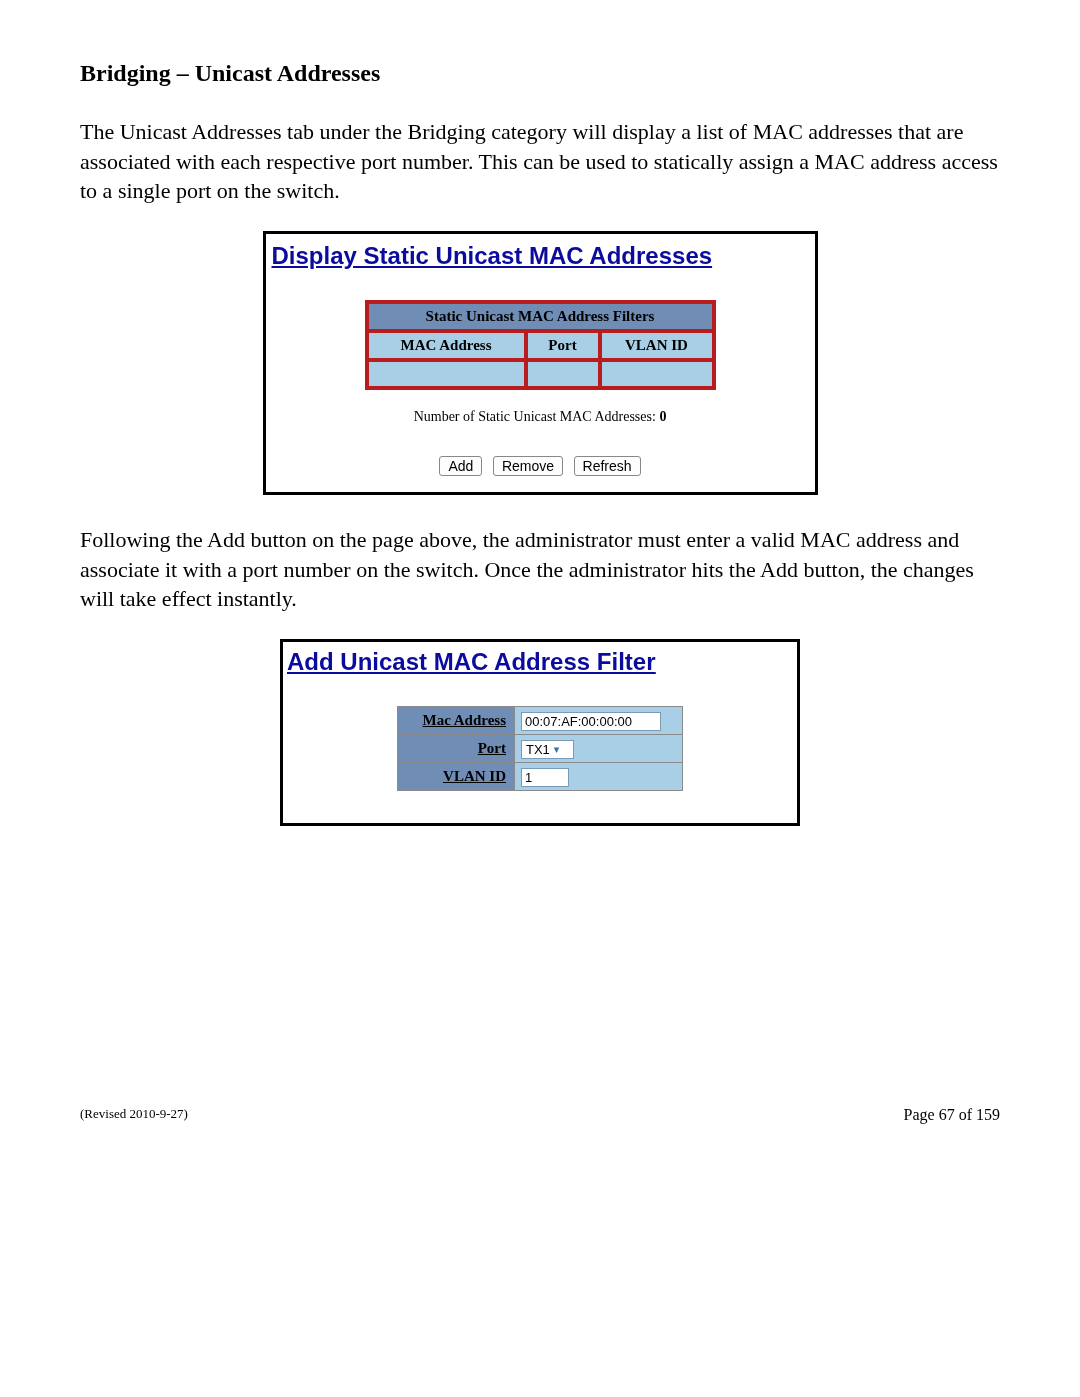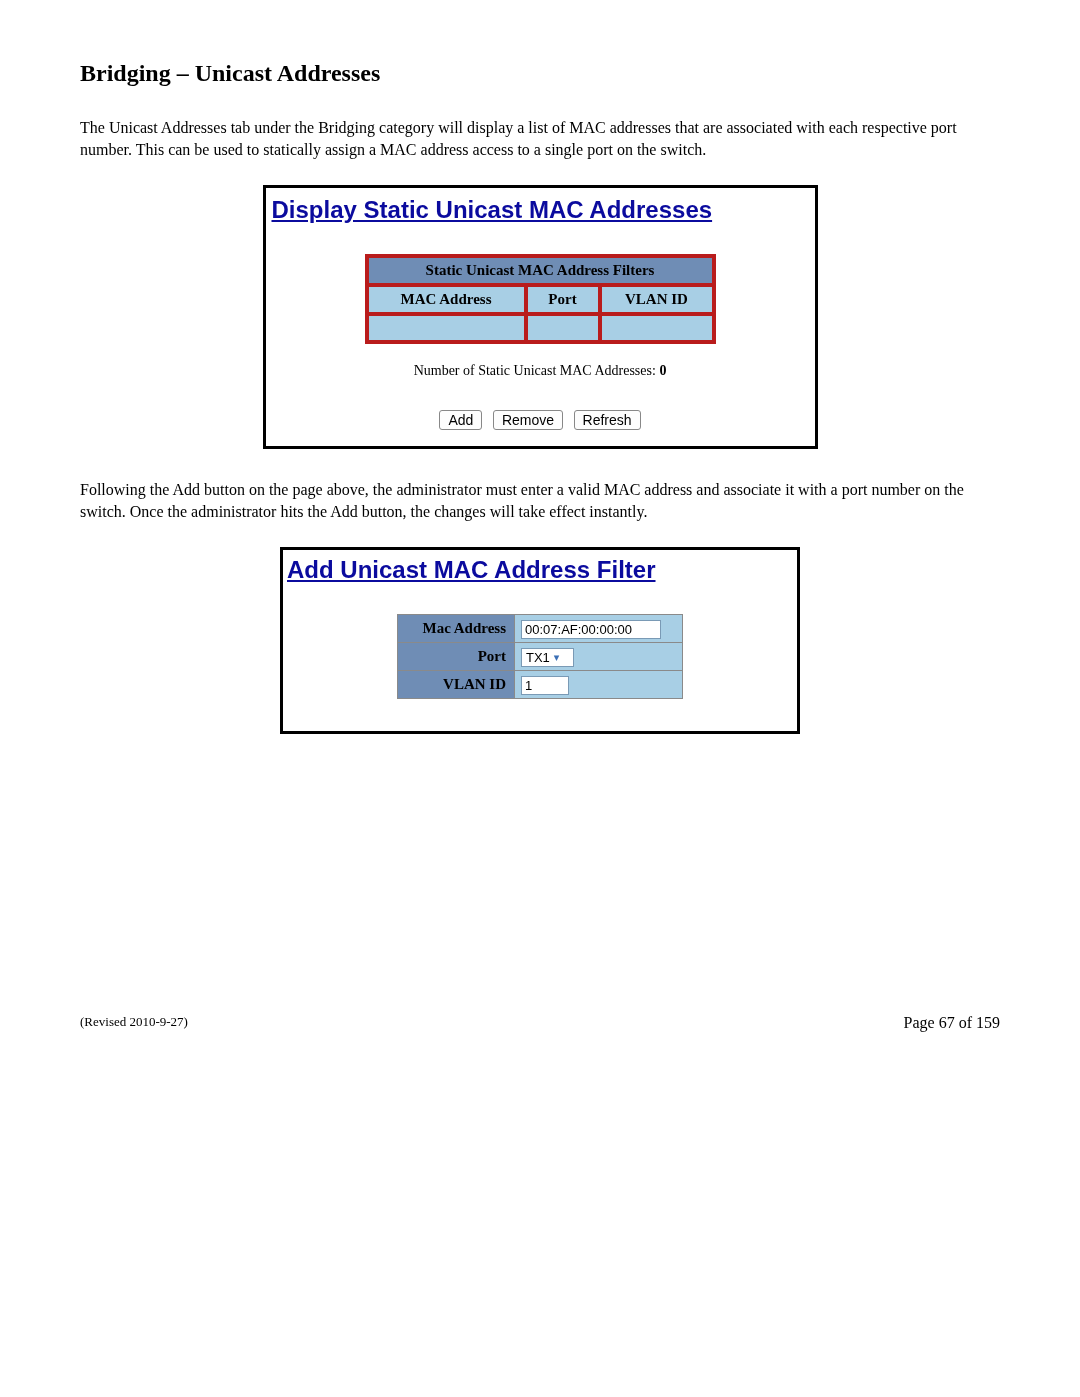--- a/index.html
+++ b/index.html
@@ -11,21 +11,21 @@
     width: 1080px;
     box-sizing: border-box;
     background: #fff;
   }
   h2.page-heading {
     font-size: 24px;
     font-weight: bold;
     margin: 0 0 30px 0;
   }
   p.body-text {
-    font-size: 16px;
+    font-size: 22px;
     line-height: 1.35;
     margin: 0 0 10px 0;
   }
   .panel {
     border: 3px solid #000;
     background: #fff;
     margin: 25px auto 30px auto;
     text-align: center;
     box-sizing: border-box;
   }
@@ -83,20 +83,21 @@
     padding: 1px 8px;
     border: 1px solid #888;
     border-radius: 3px;
     background: #fdfdfd;
     cursor: pointer;
     margin: 0 3px;
   }
   .panel2 {
     width: 520px;
     padding: 4px 4px 14px 4px;
+    text-decoration: underline;
   }
   table.form {
     border-collapse: collapse;
     margin: 0 auto 18px auto;
     border: 1px solid #8a8a8a;
   }
   table.form th {
     background: #6f8db5;
     font-family: "Times New Roman", serif;
     font-size: 15px;

